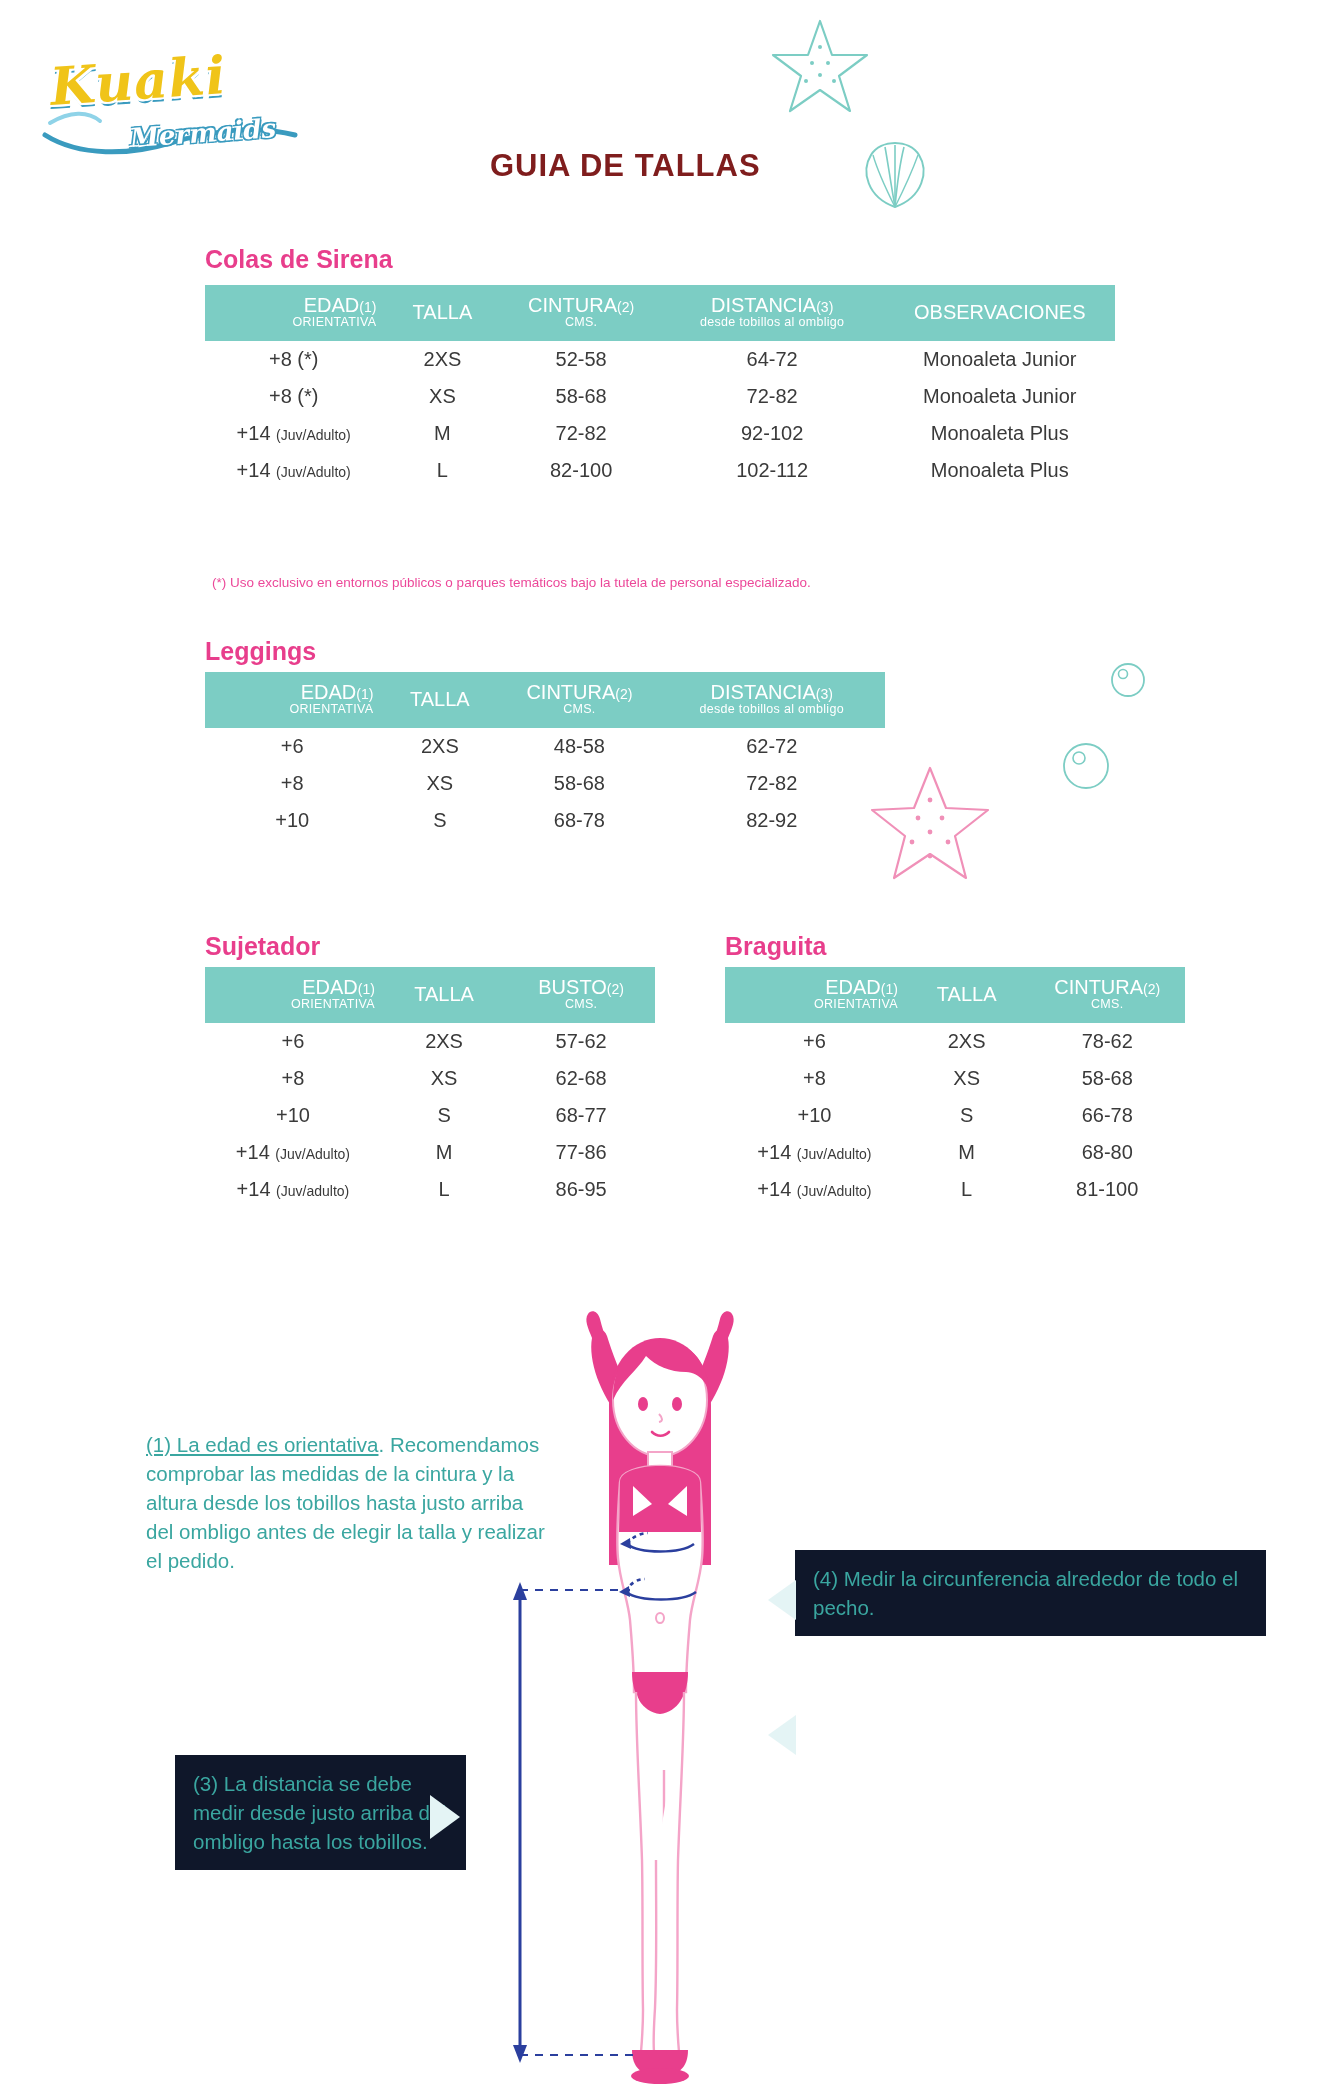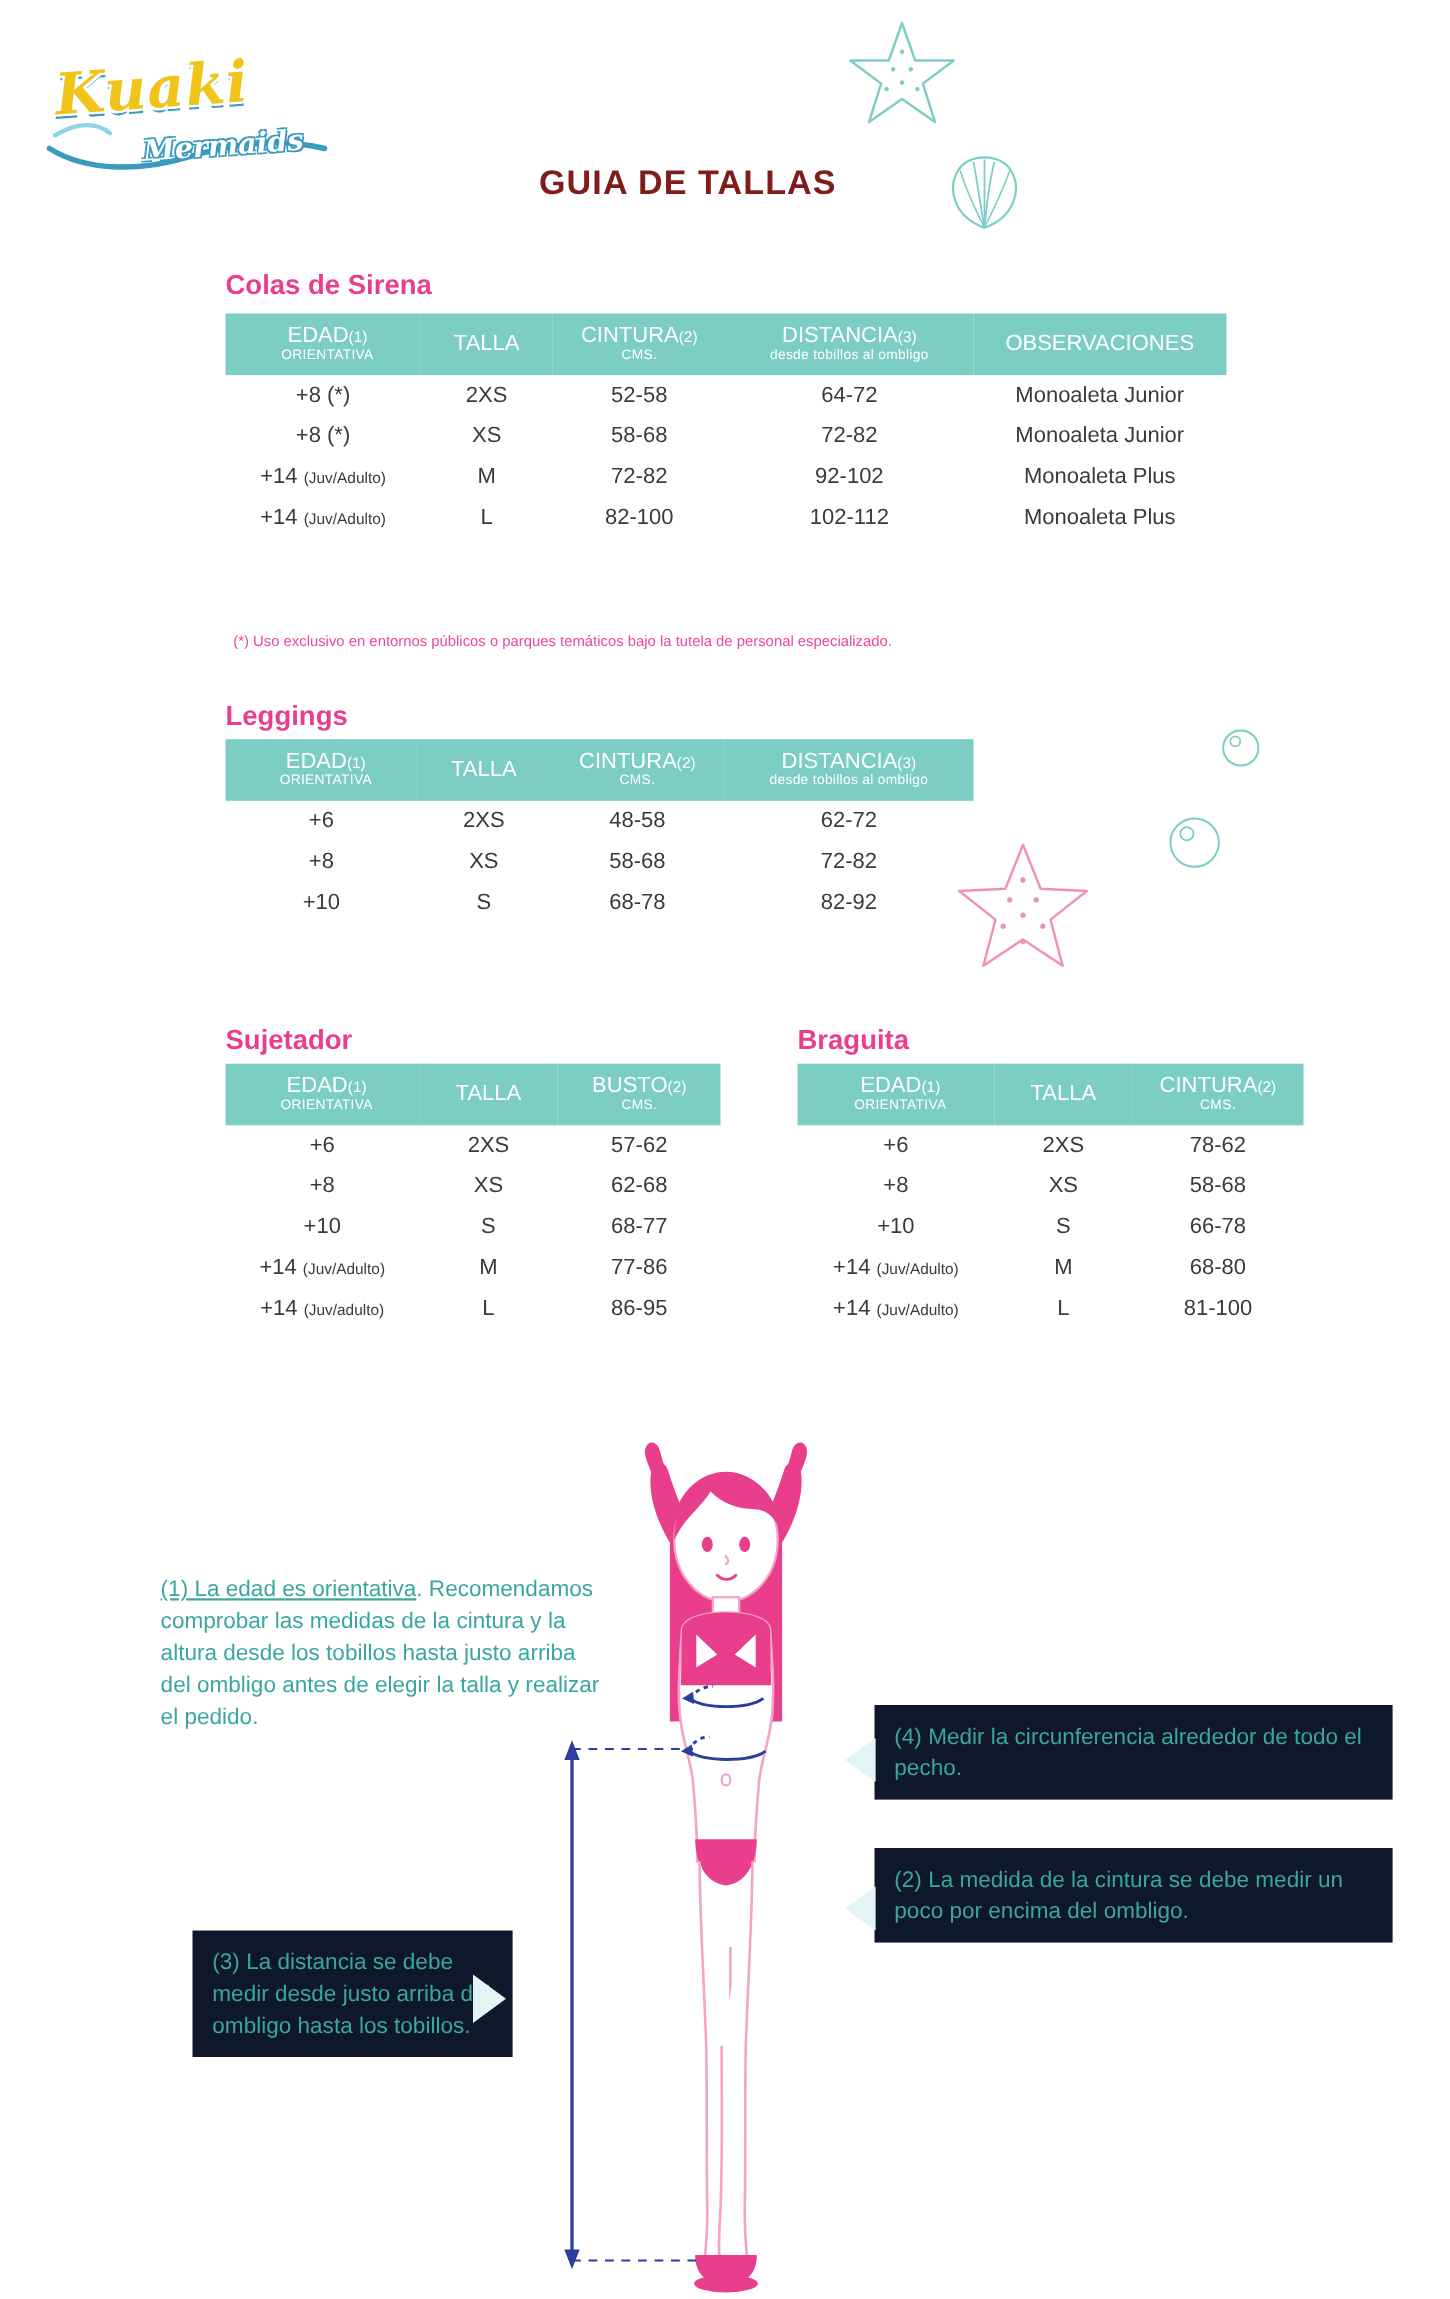--- a/index.html
+++ b/index.html
@@ -101,21 +101,21 @@
   table.sizes thead th {
     background: #7ccdc4;
     color: #ffffff;
     font-weight: normal;
     padding: 10px 6px 12px 6px;
     text-align: center;
     vertical-align: middle;
     line-height: 1.05;
   }
   table.sizes thead th.lefty {
-    text-align: center;
+    text-align: right;
     padding-left: 14px;
   }
   th .big {
     font-size: 20px;
   }
   th .sup {
     font-size: 14px;
   }
   th .sub {
     display: block;
@@ -481,23 +481,20 @@
 
   <div class="callout" style="left:105px; top:1430px; width:400px;margin-left:41px;">
     <span class="underline">(1) La edad es orientativa</span><span>. Recomendamos comprobar las medidas de la cintura y la altura desde los tobillos hasta justo arriba del ombligo antes de elegir la talla y realizar el pedido.</span>
   </div>
 
   <div class="callout boxed" style="left:795px; top:1550px; width:435px;">
     <span>(4) Medir la circunferencia alrededor de todo el pecho.</span>
   </div>
   <div class="tail" style="left:768px; top:1580px; border-top:20px solid transparent; border-bottom:20px solid transparent; border-right:28px solid #e4f4f5;"></div>
 
-  <div class="callout boxed" style="left:795px; top:1680px; width:435px;">
-    <span>(2) La medida de la cintura se debe medir un poco por encima del ombligo.</span>
-  </div>
   <div class="tail" style="left:768px; top:1715px; border-top:20px solid transparent; border-bottom:20px solid transparent; border-right:28px solid #e4f4f5;"></div>
 
   <div class="callout boxed" style="left:175px; top:1755px; width:255px;">
     <span>(3) La distancia se debe medir desde justo arriba del ombligo hasta los tobillos.</span>
   </div>
   <div class="tail" style="left:430px; top:1795px; border-top:22px solid transparent; border-bottom:22px solid transparent; border-left:30px solid #e4f4f5;"></div>
 
 </div>
 
 </body></html>

